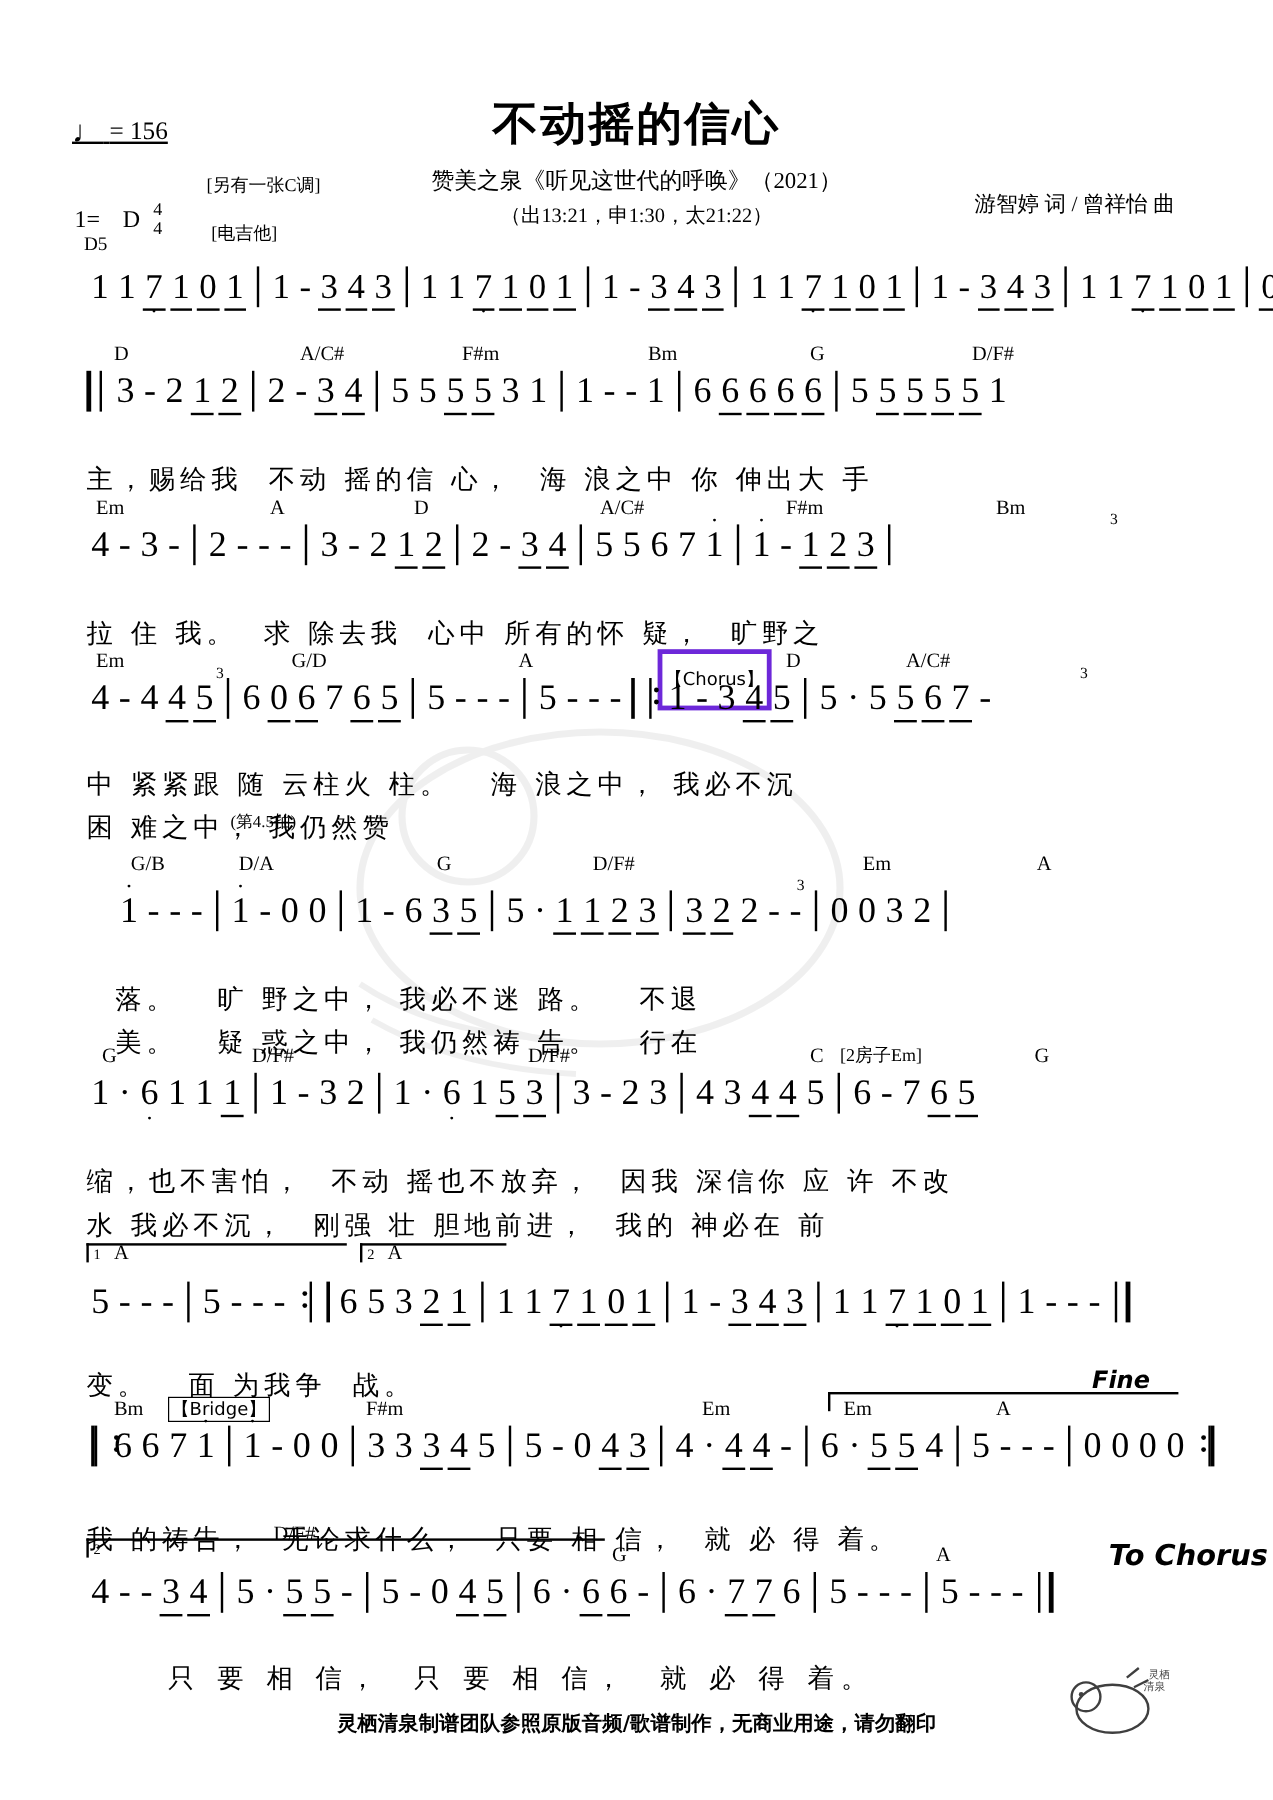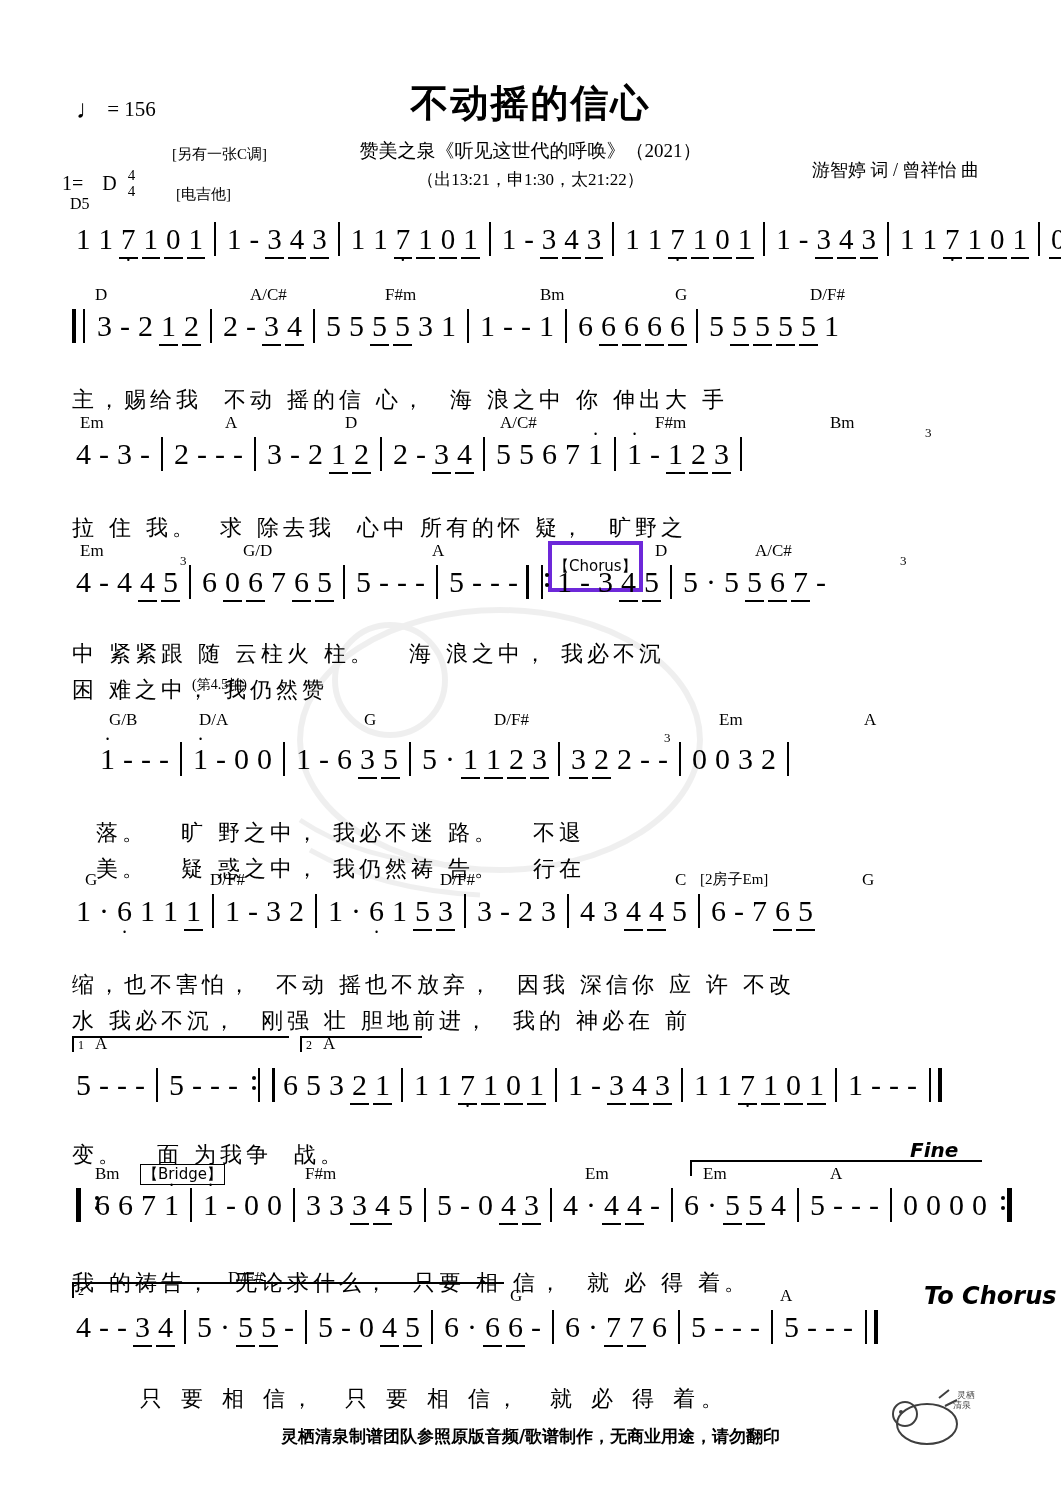--- a/index.html
+++ b/index.html
@@ -2,21 +2,21 @@
 <html><head>
 <meta charset="utf-8">
 <style>
   html,body{margin:0;padding:0;}
   body{
     width:1061px;height:1500px;background:#ffffff;position:relative;
     font-family:"Liberation Serif", serif;color:#000;overflow:hidden;
   }
   .sheet{position:absolute;inset:0;}
   
-  .tempo{position:absolute;left:76px;top:95px;font-size:21px;font-family:"Liberation Serif",serif;}
+  .tempo{position:absolute;left:60px;top:95px;font-size:21px;font-family:"Liberation Serif",serif;text-decoration:underline;}
   .tempo .note{font-size:26px;vertical-align:-2px;}
   .title{position:absolute;left:0;right:0;top:78px;text-align:center;font-family:"DejaVu Sans",sans-serif;
          font-size:38px;font-weight:bold;letter-spacing:2px;}
   .subtitle1{position:absolute;left:0;right:0;top:138px;text-align:center;font-size:19px;}
   .subtitle2{position:absolute;left:0;right:0;top:168px;text-align:center;font-size:17px;}
   .credit{position:absolute;right:82px;top:158px;font-size:18px;}
   .altkey{position:absolute;left:172px;top:145px;font-size:15px;}
   .keysig{position:absolute;left:62px;top:168px;font-size:20px;}
   .keysig .frac{display:inline-block;vertical-align:-6px;font-size:15px;line-height:1.05;text-align:center;margin-left:6px;}
   .guitar{position:absolute;left:176px;top:185px;font-size:15px;text-align:right;}

